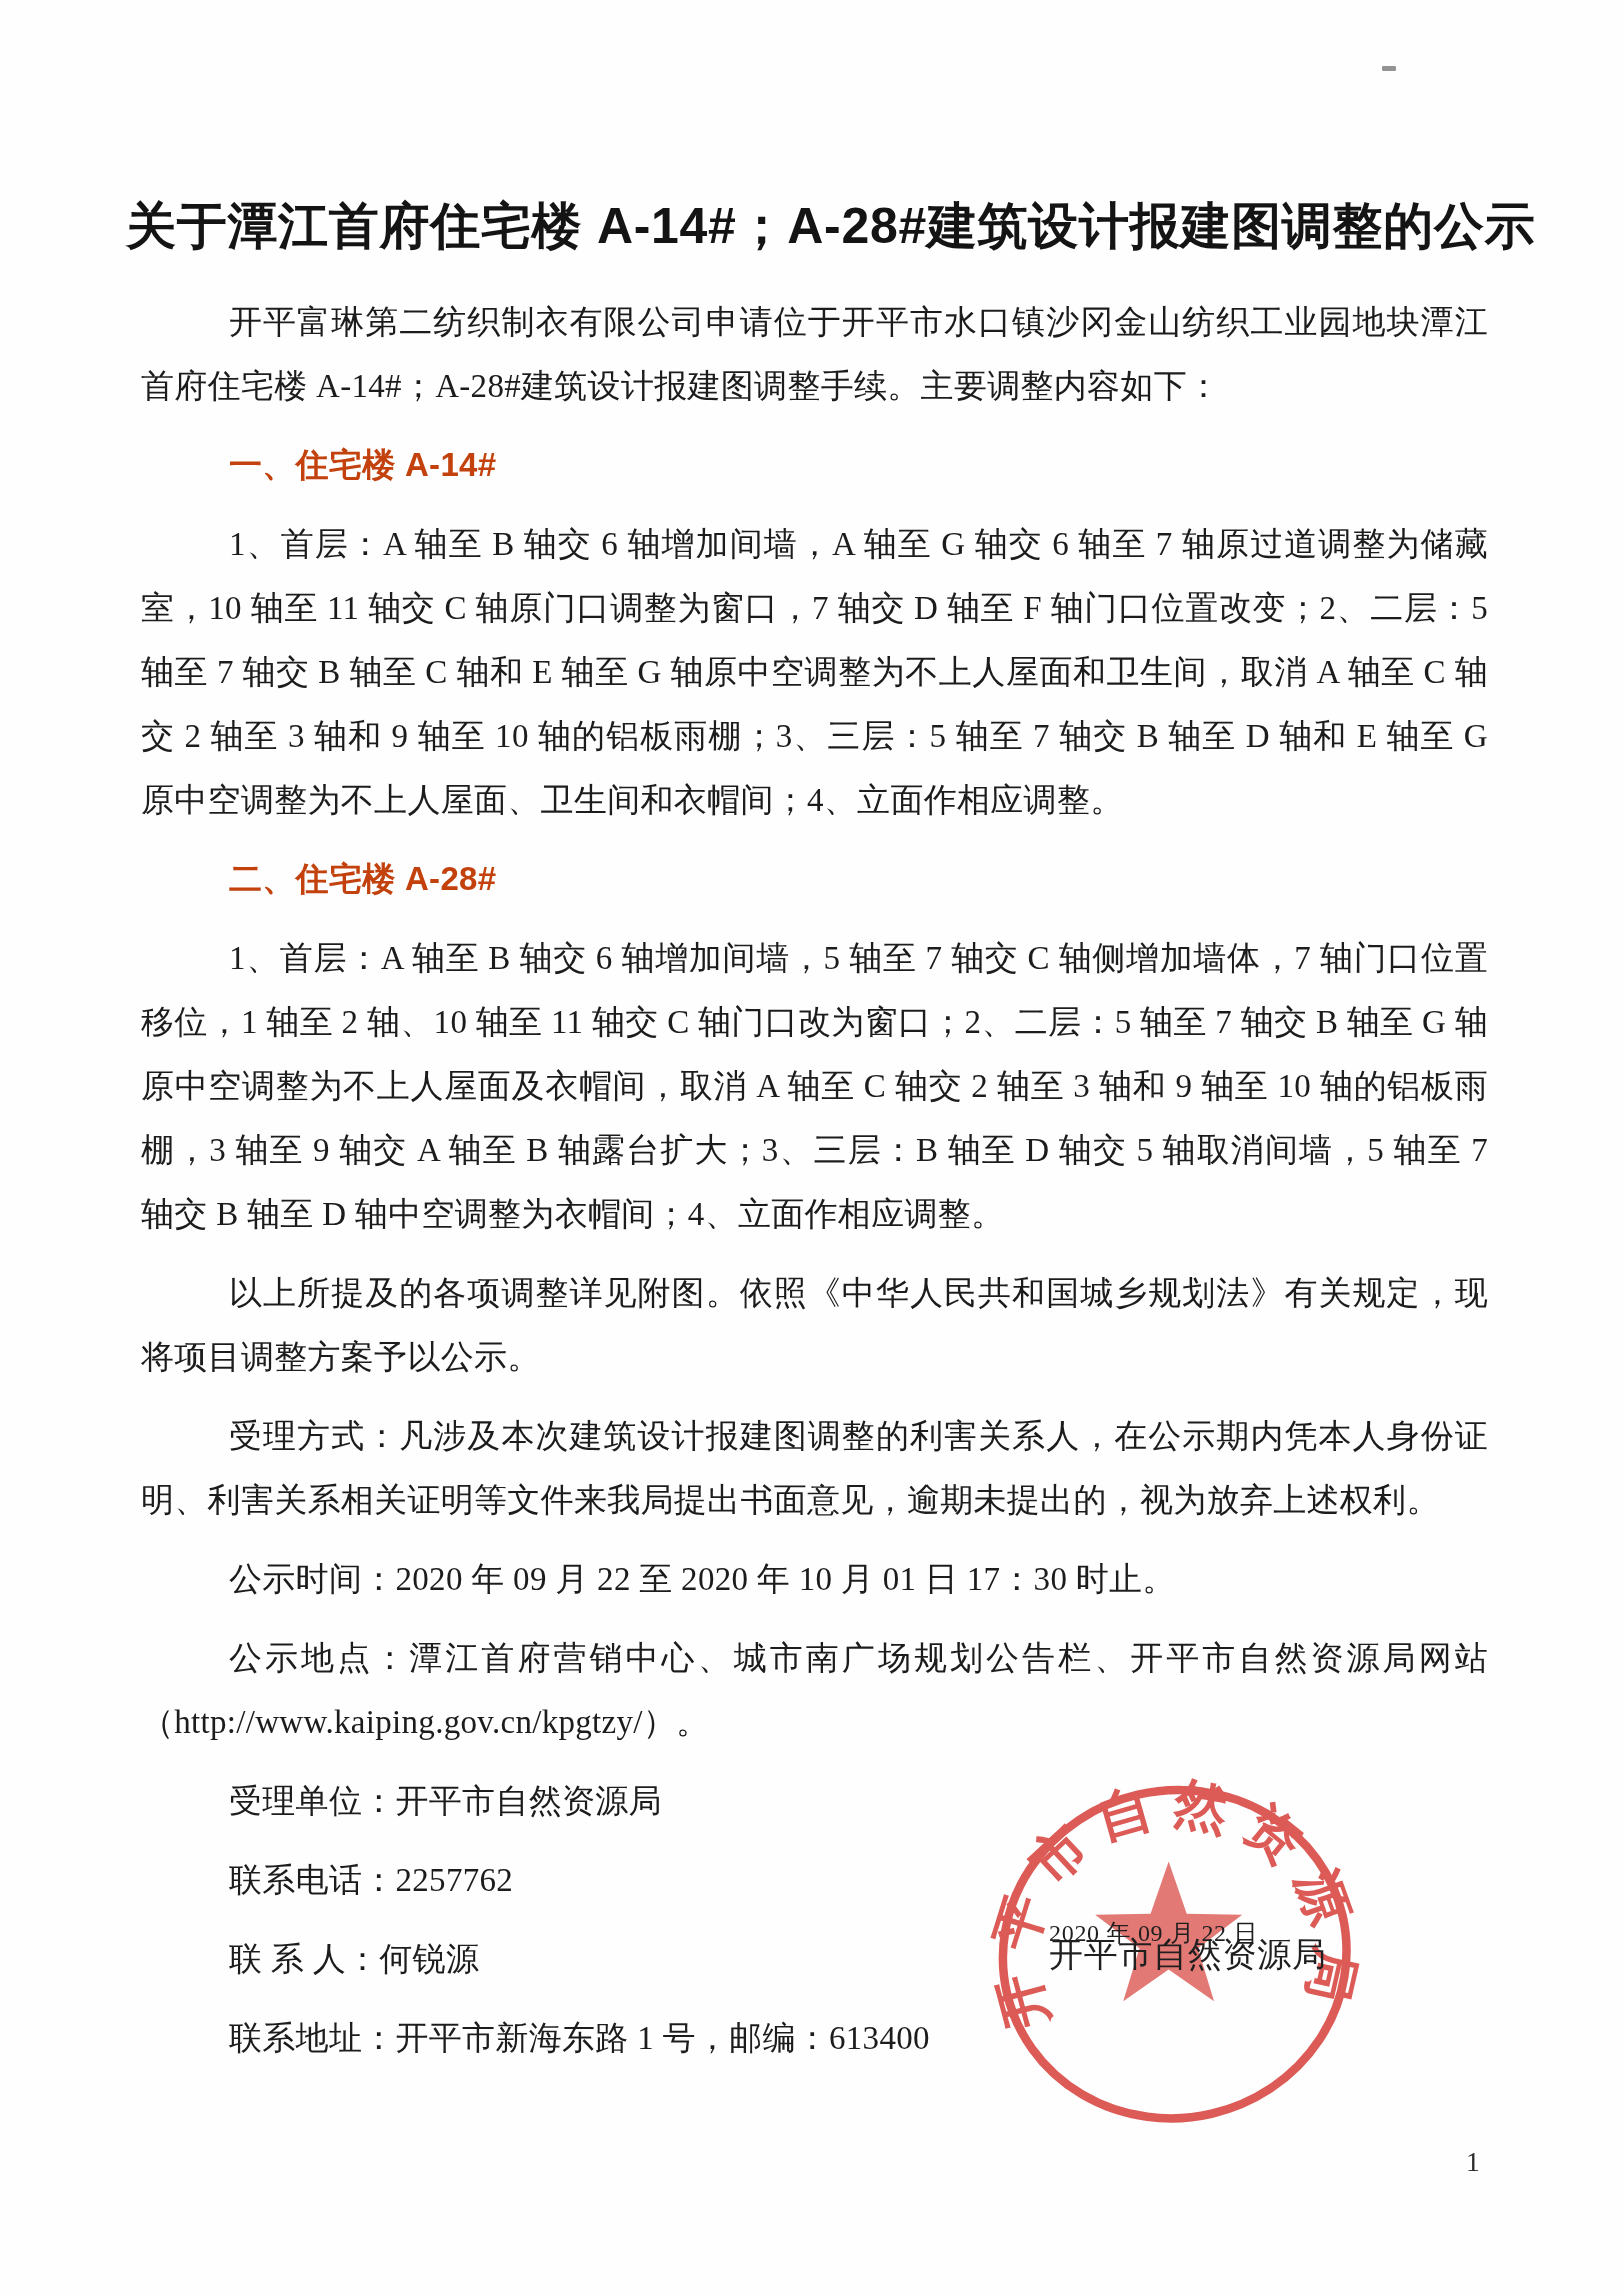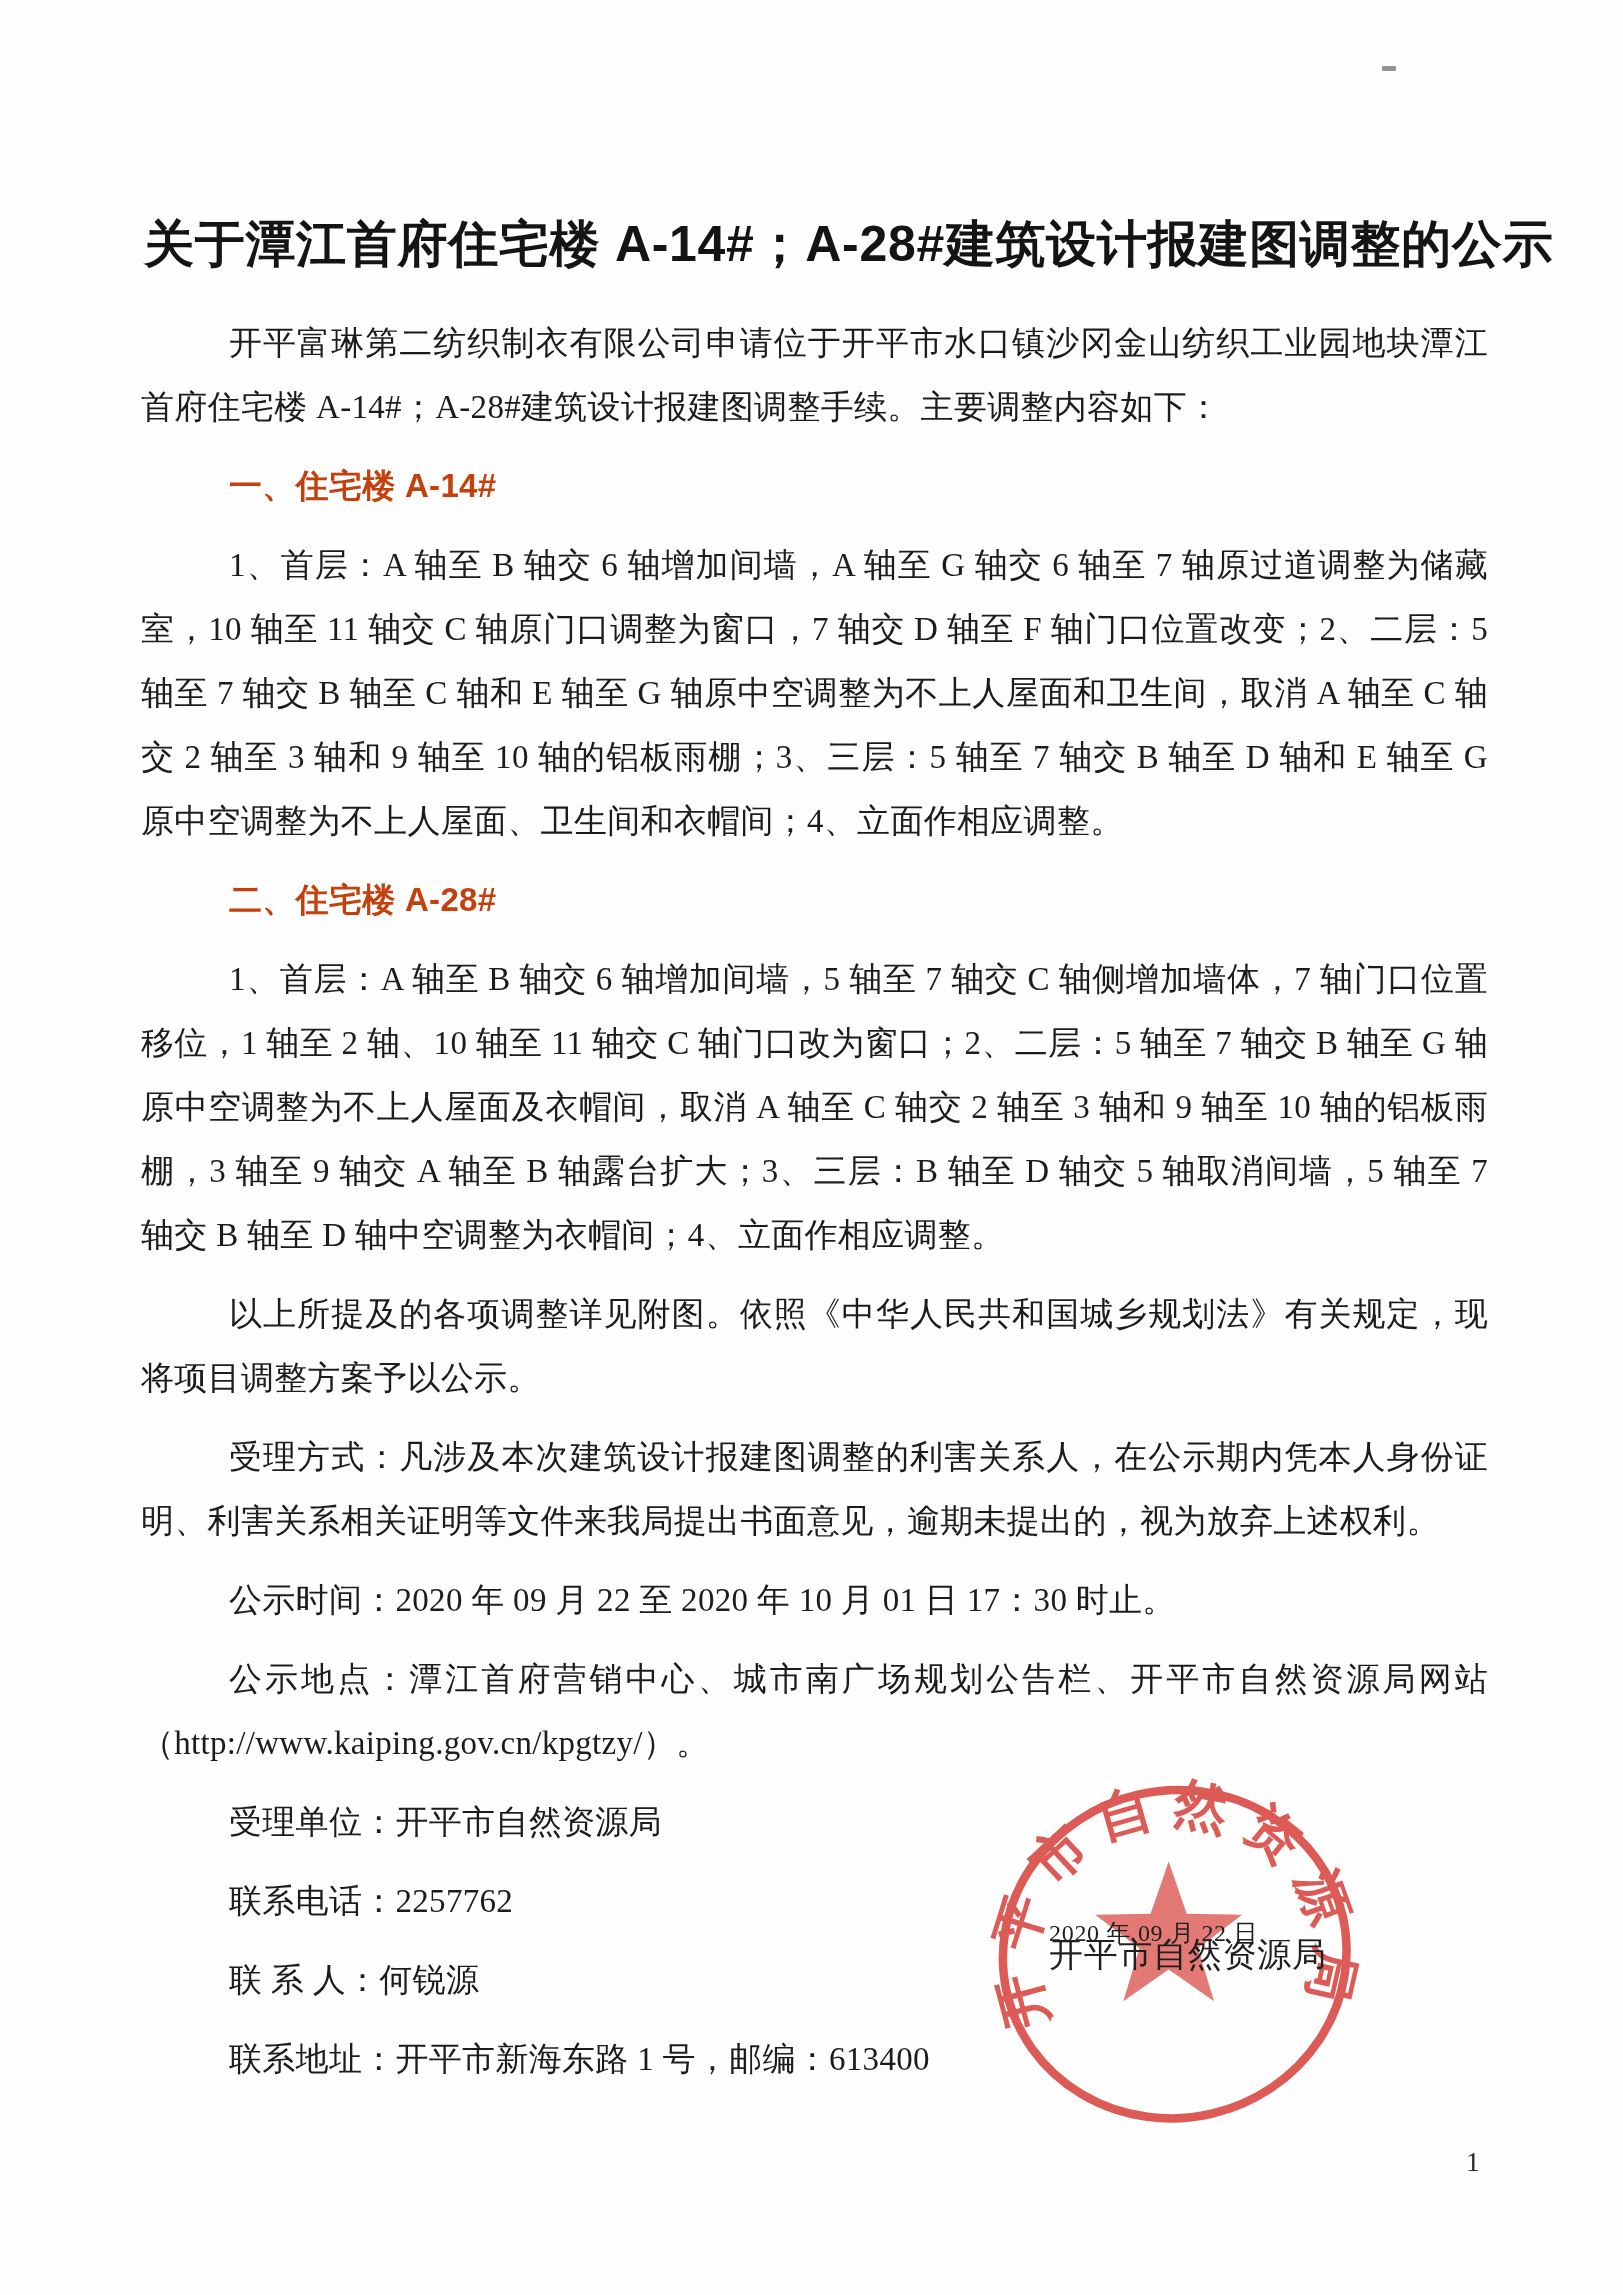--- a/index.html
+++ b/index.html
@@ -12,21 +12,21 @@
     font-family: "Liberation Serif", "DejaVu Serif", serif;
     color: #1c1c1c;
   }
   .content {
     position: absolute;
     left: 126px;
     top: 177px;
     width: 1377px;
   }
   .doc-title {
-    margin: 18px;
+    margin: 0;
     font-family: "Liberation Sans", "DejaVu Sans", sans-serif;
     font-weight: 700;
     font-size: 50px;
     line-height: 98px;
     text-align: center;
     letter-spacing: 0.7px;
     color: #141414;
     white-space: nowrap;
   }
   .para {

